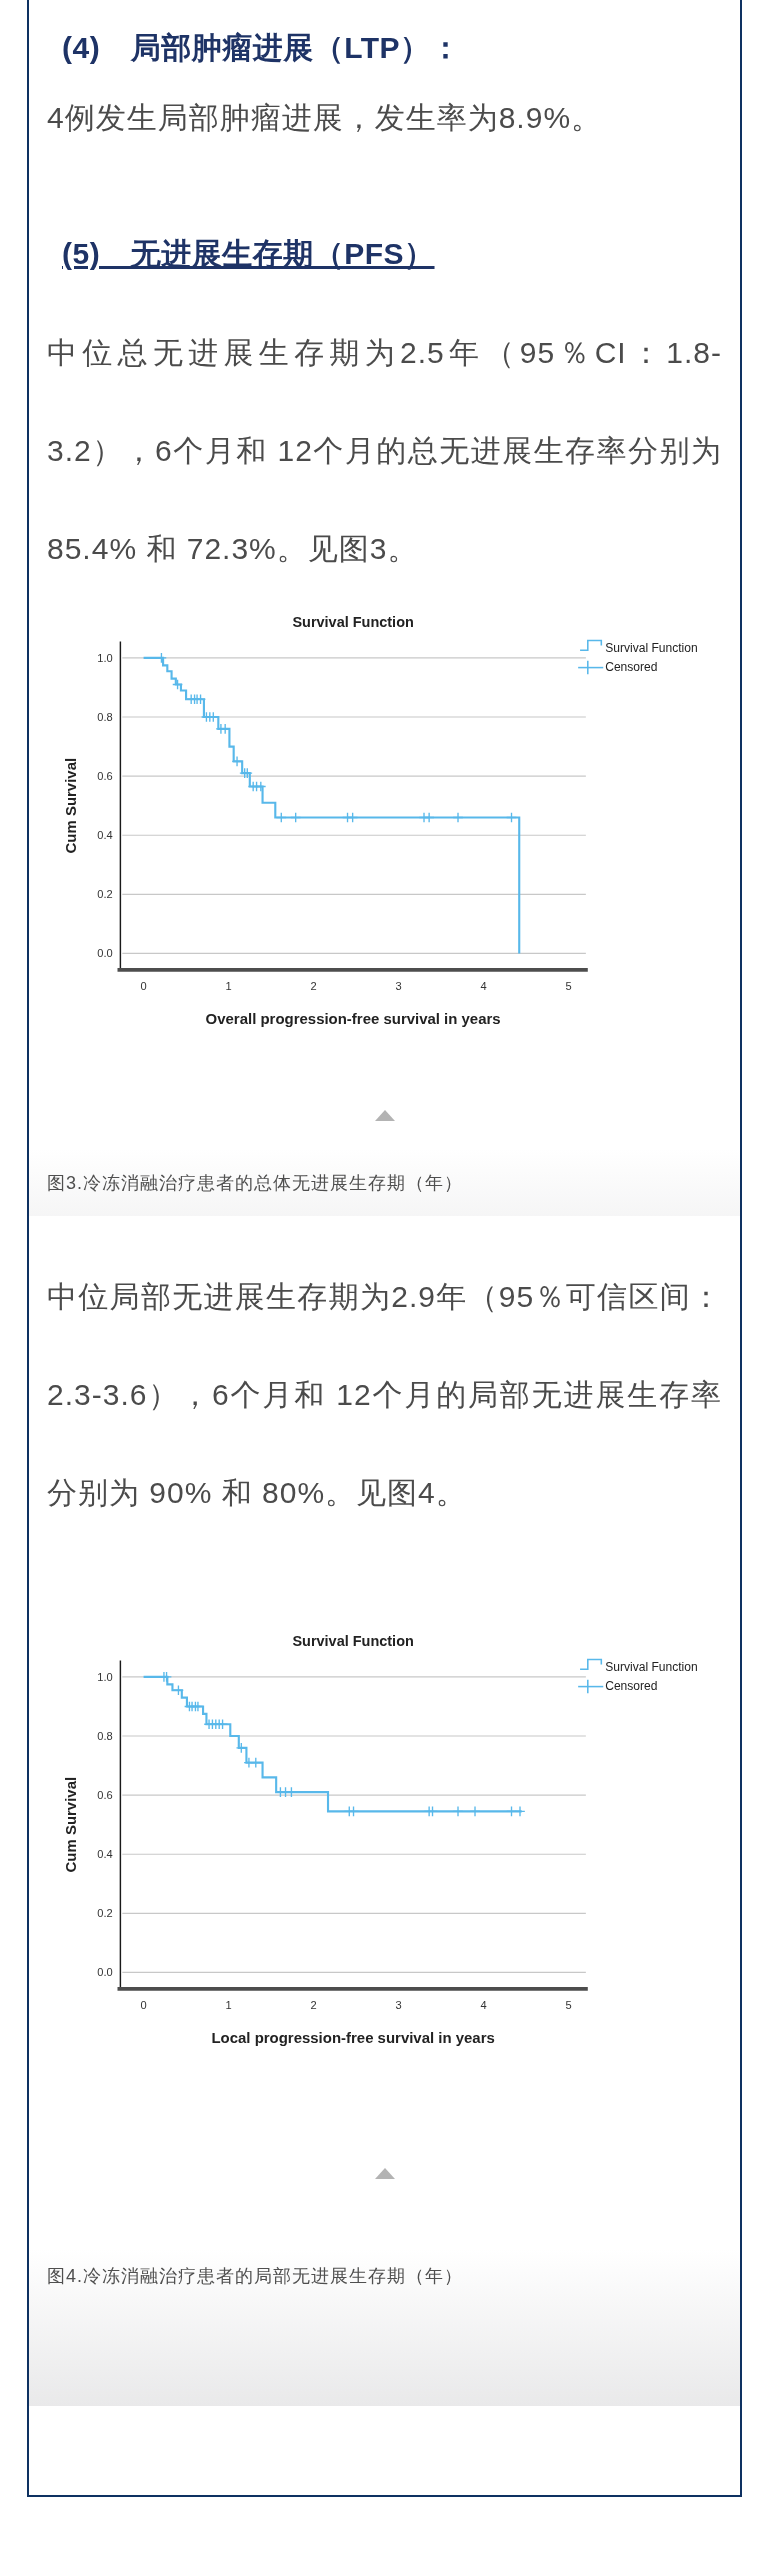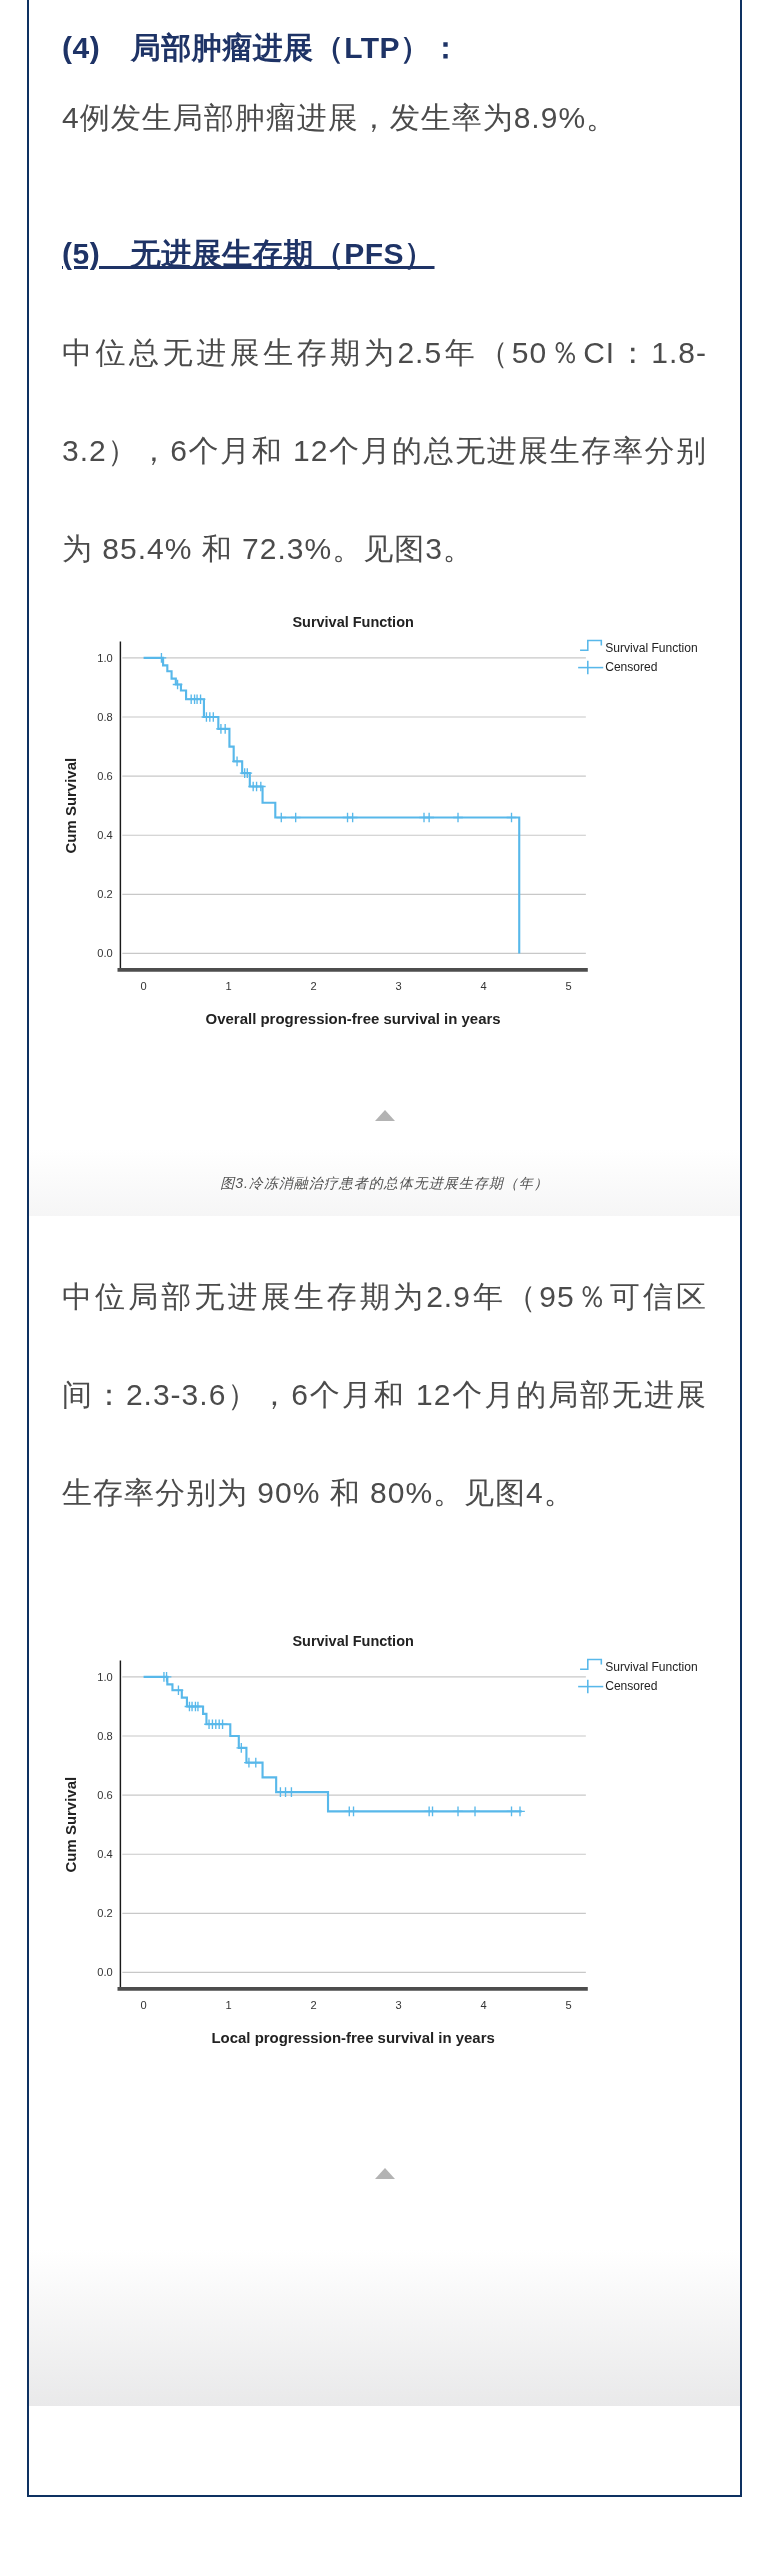--- a/index.html
+++ b/index.html
@@ -10,47 +10,47 @@
         border-right:2.9px solid var(--navy-border);
         border-bottom:2.9px solid var(--navy-border);
         background:#fff;}
   .sec{overflow:hidden;}
   .sec1{height:1216px;background:linear-gradient(180deg,#ffffff 0px,#ffffff 1149px,var(--band-grey) 1305px);}
   .sec2{height:1190px;background:linear-gradient(180deg,#ffffff 0px,#ffffff 1033px,var(--band-grey) 1190px);}
   h2{margin:0 33px;padding:0;font-size:30px;line-height:42px;font-weight:700;
      color:var(--heading-navy);letter-spacing:0.5px;}
   .h2a{padding-top:27px;}
   .h2b{margin-top:66px;text-decoration:underline;}
-  p{margin:0 33px;}
+  p{margin:0 18px;}
   .body{font-size:30px;line-height:98px;color:var(--body-text);letter-spacing:1px;}
   .just{text-align:justify;text-justify:inter-character;text-align-last:left;}
   .p1{margin-top:0;}
   .p2{margin-top:29px;}
   .p3{padding-top:32px;}
   .km{display:block;margin:0 auto;}
   .sec2 .km{margin-top:75px;}
   .tri{width:0;height:0;margin:58px auto 0;
        border-left:10.6px solid transparent;border-right:10.6px solid transparent;
        border-bottom:11.6px solid var(--triangle-grey);}
   .sec2 .tri{margin-top:97px;}
-  .caption{margin-top:46px;text-align:center;font-size:14px;line-height:33px;
-           color:var(--caption-text);letter-spacing:1px;font-style:italic;}
+  .caption{margin-top:46px;text-align:left;font-size:18px;line-height:33px;
+           color:var(--caption-text);letter-spacing:1px;}
   .sec2 .caption{margin-top:81px;}
 </style>
 </head>
 <body>
 
 <div class="canvas">
   <div class="card">
 
     <section class="sec sec1">
       <h2 class="h2a">(4)　局部肿瘤进展（LTP）：</h2>
       <p class="body p1">4例发生局部肿瘤进展，发生率为8.9%。</p>
       <h2 class="h2b">(5)　无进展生存期（PFS）</h2>
-      <p class="body p2 just">中位总无进展生存期为2.5年（50％CI：1.8-3.2），6个月和 12个月的总无进展生存率分别为 85.4% 和 72.3%。见图3。</p>
+      <p class="body p2 just">中位总无进展生存期为2.5年（95％CI：1.8-3.2），6个月和 12个月的总无进展生存率分别为 85.4% 和 72.3%。见图3。</p>
       <svg class="km" width="676" height="454" viewBox="0 0 700 470">
           <line x1="78" y1="368" x2="558" y2="368" stroke="#c8c8c8" stroke-width="1.2"></line>
           <text x="68" y="372" font-size="11.5" fill="#333" font-family="&quot;Liberation Sans&quot;,sans-serif" text-anchor="end" font-weight="normal">0.0</text>
           <line x1="78" y1="306.8" x2="558" y2="306.8" stroke="#c8c8c8" stroke-width="1.2"></line>
           <text x="68" y="310.8" font-size="11.5" fill="#333" font-family="&quot;Liberation Sans&quot;,sans-serif" text-anchor="end" font-weight="normal">0.2</text>
           <line x1="78" y1="245.6" x2="558" y2="245.6" stroke="#c8c8c8" stroke-width="1.2"></line>
           <text x="68" y="249.6" font-size="11.5" fill="#333" font-family="&quot;Liberation Sans&quot;,sans-serif" text-anchor="end" font-weight="normal">0.4</text>
           <line x1="78" y1="184.4" x2="558" y2="184.4" stroke="#c8c8c8" stroke-width="1.2"></line>
           <text x="68" y="188.4" font-size="11.5" fill="#333" font-family="&quot;Liberation Sans&quot;,sans-serif" text-anchor="end" font-weight="normal">0.6</text>
           <line x1="78" y1="123.19999999999999" x2="558" y2="123.19999999999999" stroke="#c8c8c8" stroke-width="1.2"></line>
@@ -157,17 +157,18 @@
           <path d="M313,201.2 m-5,0 h10 M313.0,201.2 m0,-5 v10" stroke="#58b8ea" stroke-width="1.4" fill="none"></path>
           <path d="M317.4,201.2 m-5,0 h10 M317.4,201.2 m0,-5 v10" stroke="#58b8ea" stroke-width="1.4" fill="none"></path>
           <path d="M395.7,201.2 m-5,0 h10 M395.7,201.2 m0,-5 v10" stroke="#58b8ea" stroke-width="1.4" fill="none"></path>
           <path d="M399.2,201.2 m-5,0 h10 M399.2,201.2 m0,-5 v10" stroke="#58b8ea" stroke-width="1.4" fill="none"></path>
           <path d="M425.6,201.2 m-5,0 h10 M425.6,201.2 m0,-5 v10" stroke="#58b8ea" stroke-width="1.4" fill="none"></path>
           <path d="M443.2,201.2 m-5,0 h10 M443.2,201.2 m0,-5 v10" stroke="#58b8ea" stroke-width="1.4" fill="none"></path>
           <path d="M481,201.2 m-5,0 h10 M481.0,201.2 m0,-5 v10" stroke="#58b8ea" stroke-width="1.4" fill="none"></path>
           <path d="M489.8,201.2 m-5,0 h10 M489.8,201.2 m0,-5 v10" stroke="#58b8ea" stroke-width="1.4" fill="none"></path>
         </svg>
       <div class="tri"></div>
+      <p class="caption">图4.冷冻消融治疗患者的局部无进展生存期（年）</p>
     </section>
 
   </div>
 </div>
 
 
 </body></html>

